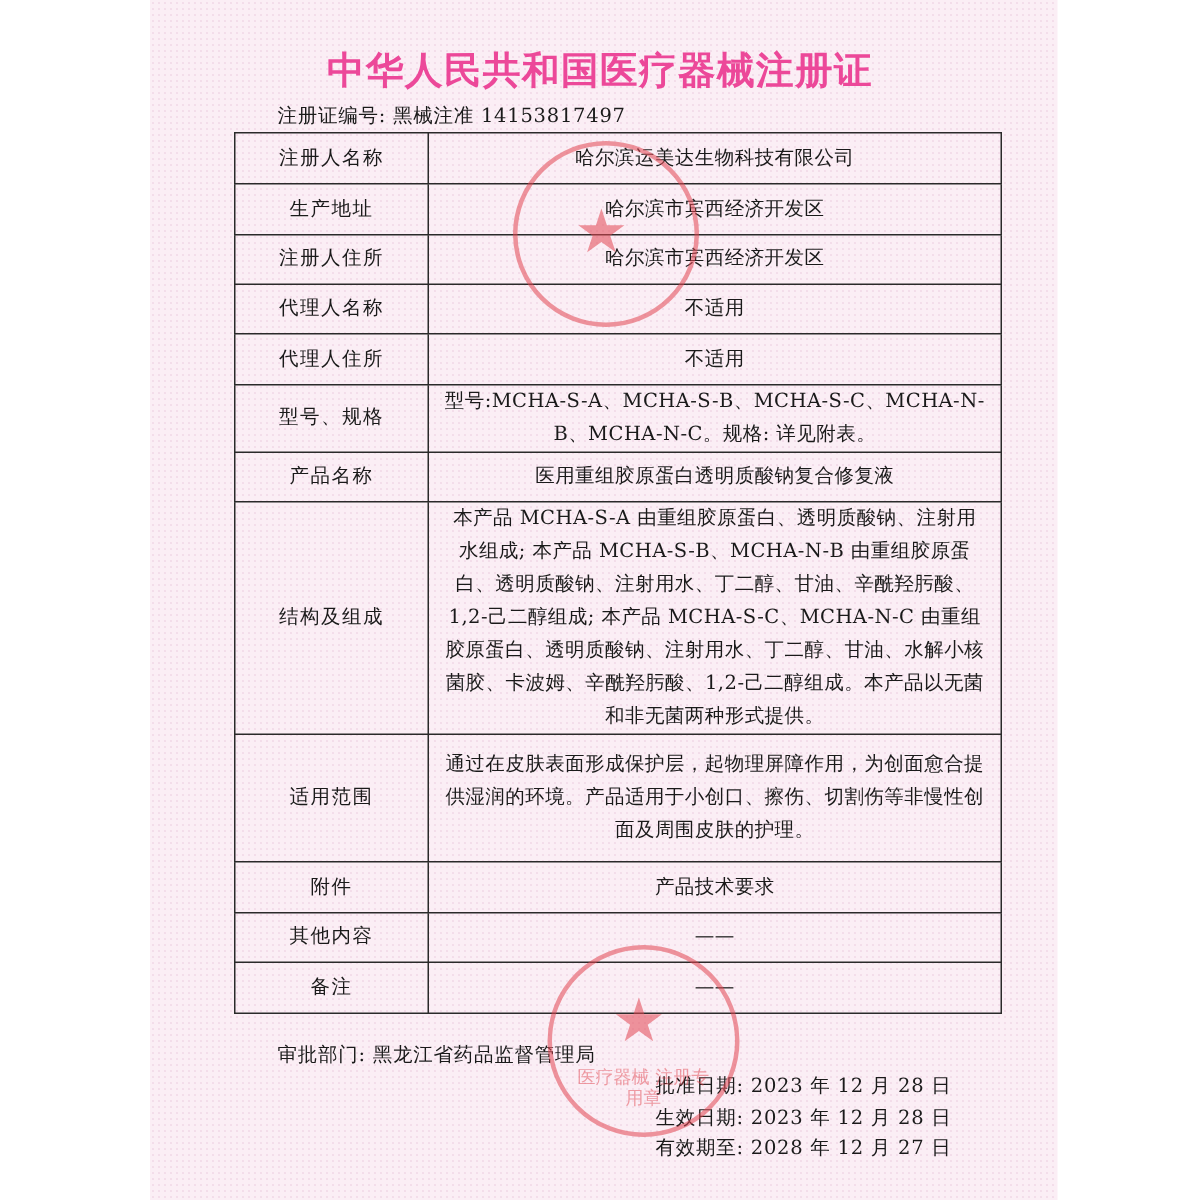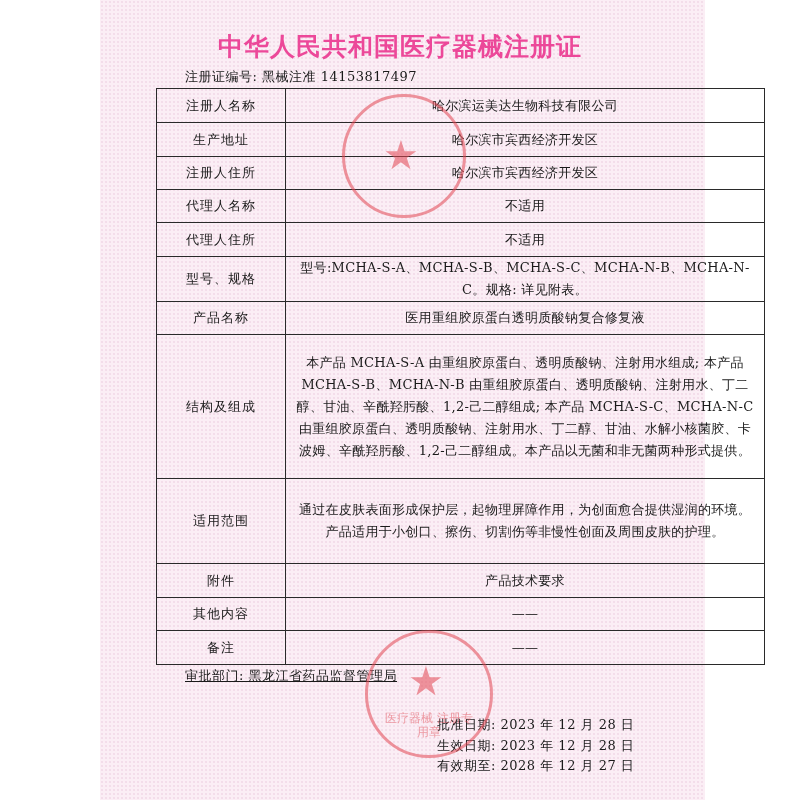--- a/index.html
+++ b/index.html
@@ -42,21 +42,21 @@
       position: absolute;
       left: 185px;
       top: 68px;
       font-size: 13px;
       letter-spacing: 0.5px;
     }
     table.cert {
       position: absolute;
       left: 156px;
       top: 88px;
-      width: 609px;
+      width: 512px;
       border-collapse: collapse;
       font-size: 13px;
       table-layout: fixed;
     }
     table.cert td {
       border: 1.4px solid #2a2a2a;
       padding: 0 10px;
       vertical-align: middle;
       line-height: 22px;
     }
@@ -65,24 +65,23 @@
       text-align: center;
       letter-spacing: 1px;
     }
     table.cert td.value {
       text-align: center;
       letter-spacing: 0.3px;
     }
     .approval {
       position: absolute;
       left: 185px;
-      top: 667px;
+      top: 694px;
       font-size: 13px;
       letter-spacing: 0.5px;
-      text-decoration: underline;
     }
     .dates {
       position: absolute;
       left: 425px;
       top: 715px;
       font-size: 13px;
       line-height: 20.5px;
       letter-spacing: 0.5px;
     }
     .dates div { white-space: nowrap; padding-left: 12px; }

